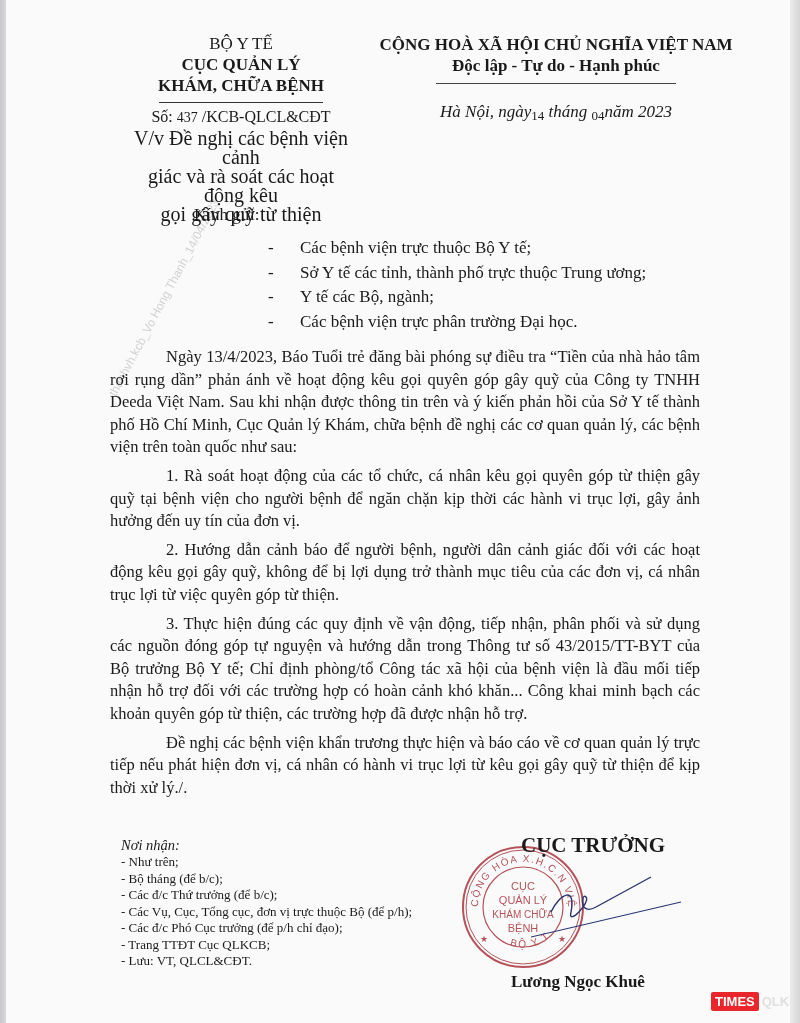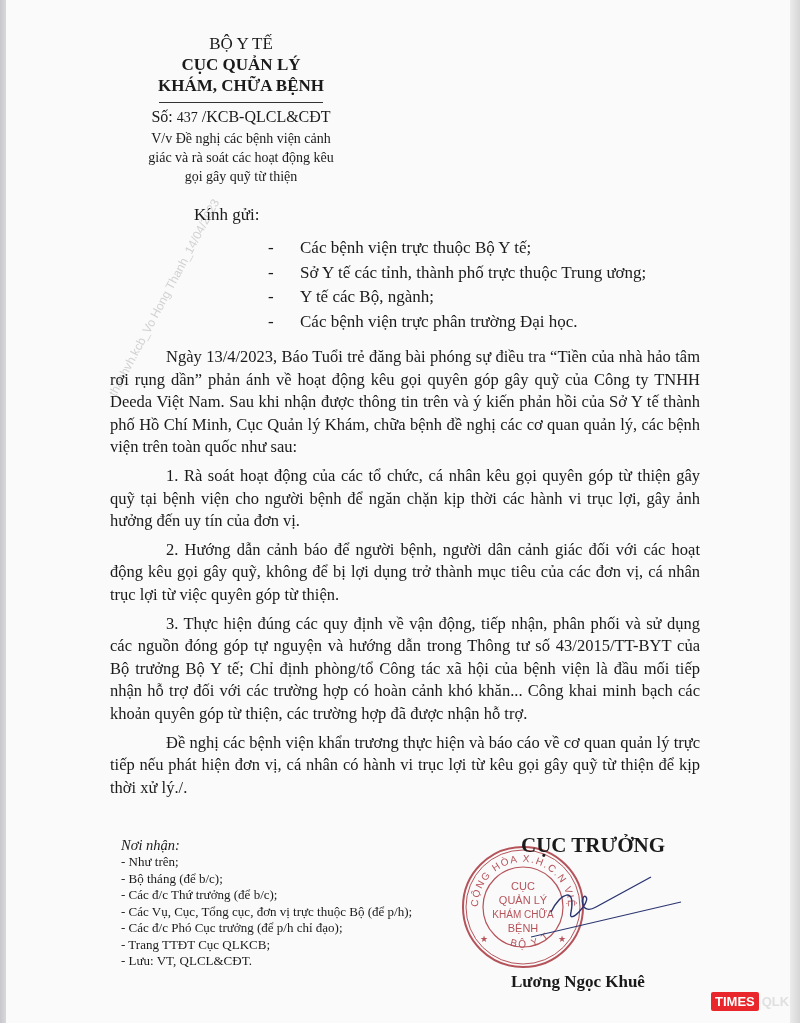--- a/index.html
+++ b/index.html
@@ -13,21 +13,21 @@
   .edge-left { position: absolute; left: 0; top: 0; width: 6px; height: 1023px; background: linear-gradient(to right, #c8c8cc, #d8d8dc); }
   .edge-right { position: absolute; right: 0; top: 0; width: 10px; height: 1023px; background: linear-gradient(to right, #ebebeb, #d6d6d6); }
   .page { position: absolute; left: 6px; top: 0; width: 784px; height: 1023px; background: #fafafa; }
 
   .hdr-left { position: absolute; left: 120px; top: 34px; width: 230px; text-align: center; }
   .hdr-left .l1 { font-size: 17px; line-height: 20px; }
   .hdr-left .l2, .hdr-left .l3 { font-size: 17px; font-weight: bold; line-height: 21px; }
   .hdr-left .rule { width: 164px; height: 1px; background: #333; margin: 6px auto 4px; }
   .hdr-left .docno { font-size: 16px; line-height: 20px; }
   .hdr-left .docno .num { font-size: 14px; }
-  .hdr-left .subject { font-size: 14px; line-height: 19px; margin-top: 1px; }
+  .hdr-left .subject { font-size: 20px; line-height: 19px; margin-top: 1px; }
 
   .hdr-right { position: absolute; left: 365px; top: 34px; width: 370px; text-align: center; }
   .hdr-right .l1 { font-size: 17px; font-weight: bold; line-height: 21px; white-space: nowrap; }
   .hdr-right .l2 { font-size: 17px; font-weight: bold; line-height: 21px; }
   .hdr-right .rule { width: 240px; height: 1px; background: #444; margin: 7px auto 0; }
   .hdr-right .date { font-size: 17px; font-style: italic; margin-top: 18px; }
   .hdr-right .date sub { font-size: 13px; font-style: normal; vertical-align: -3px; }
 
   .salute { position: absolute; left: 188px; top: 205px; font-size: 17px; }
   .recipients { position: absolute; left: 262px; top: 236px; margin: 0; padding: 0; list-style: none; }
@@ -71,20 +71,30 @@
       <span class="num">437</span>
       <span>/KCB-QLCL&amp;CĐT</span>
     </div>
     <div class="subject">
       <div>V/v Đề nghị các bệnh viện cảnh</div>
       <div>giác và rà soát các hoạt động kêu</div>
       <div>gọi gây quỹ từ thiện</div>
     </div>
   </div>
 
+  <div class="hdr-right">
+    <div class="l1">CỘNG HOÀ XÃ HỘI CHỦ NGHĨA VIỆT NAM</div>
+    <div class="l2">Độc lập - Tự do - Hạnh phúc</div>
+    <div class="rule"></div>
+    <div class="date">
+      <span>Hà Nội, ngày</span><sub>14</sub>
+      <span>tháng</span>
+      <sub>04</sub><span>năm 2023</span>
+    </div>
+  </div>
 
   <div class="salute">Kính gửi:</div>
   <ul class="recipients">
     <li><span class="dash">-</span><span>Các bệnh viện trực thuộc Bộ Y tế;</span></li>
     <li><span class="dash">-</span><span>Sở Y tế các tỉnh, thành phố trực thuộc Trung ương;</span></li>
     <li><span class="dash">-</span><span>Y tế các Bộ, ngành;</span></li>
     <li><span class="dash">-</span><span>Các bệnh viện trực phân trường Đại học.</span></li>
   </ul>
 
   <div class="body">

